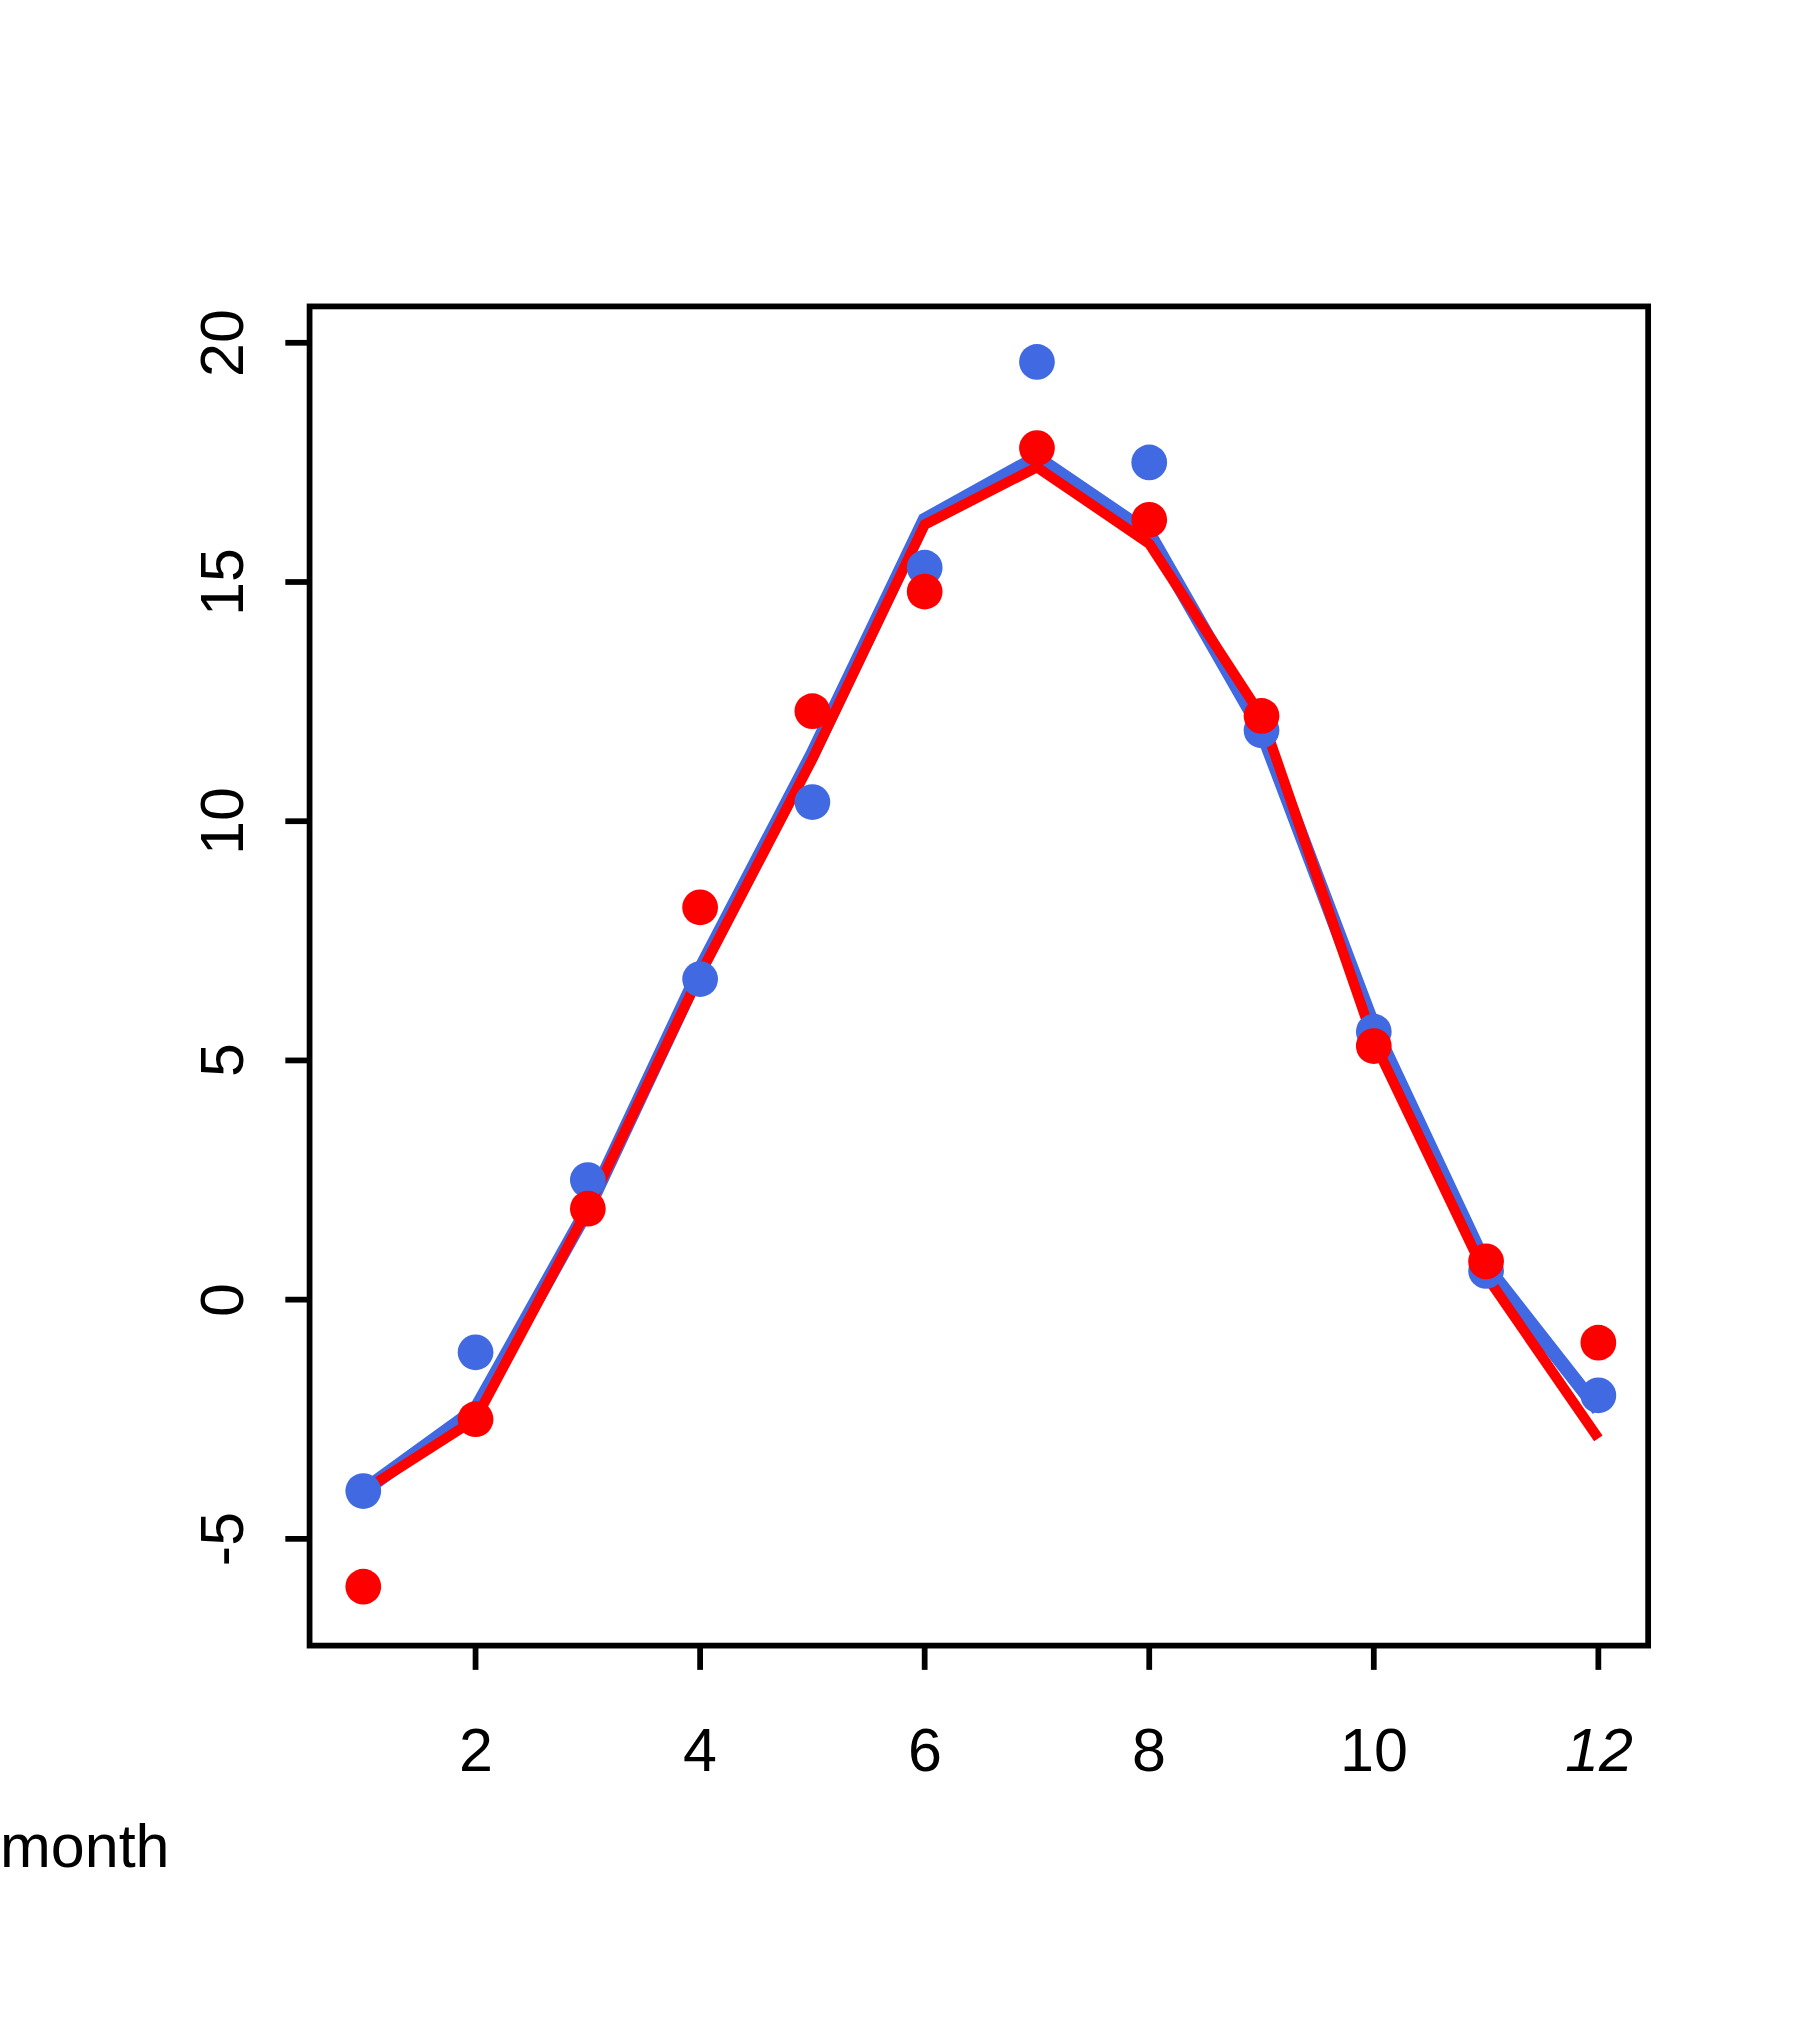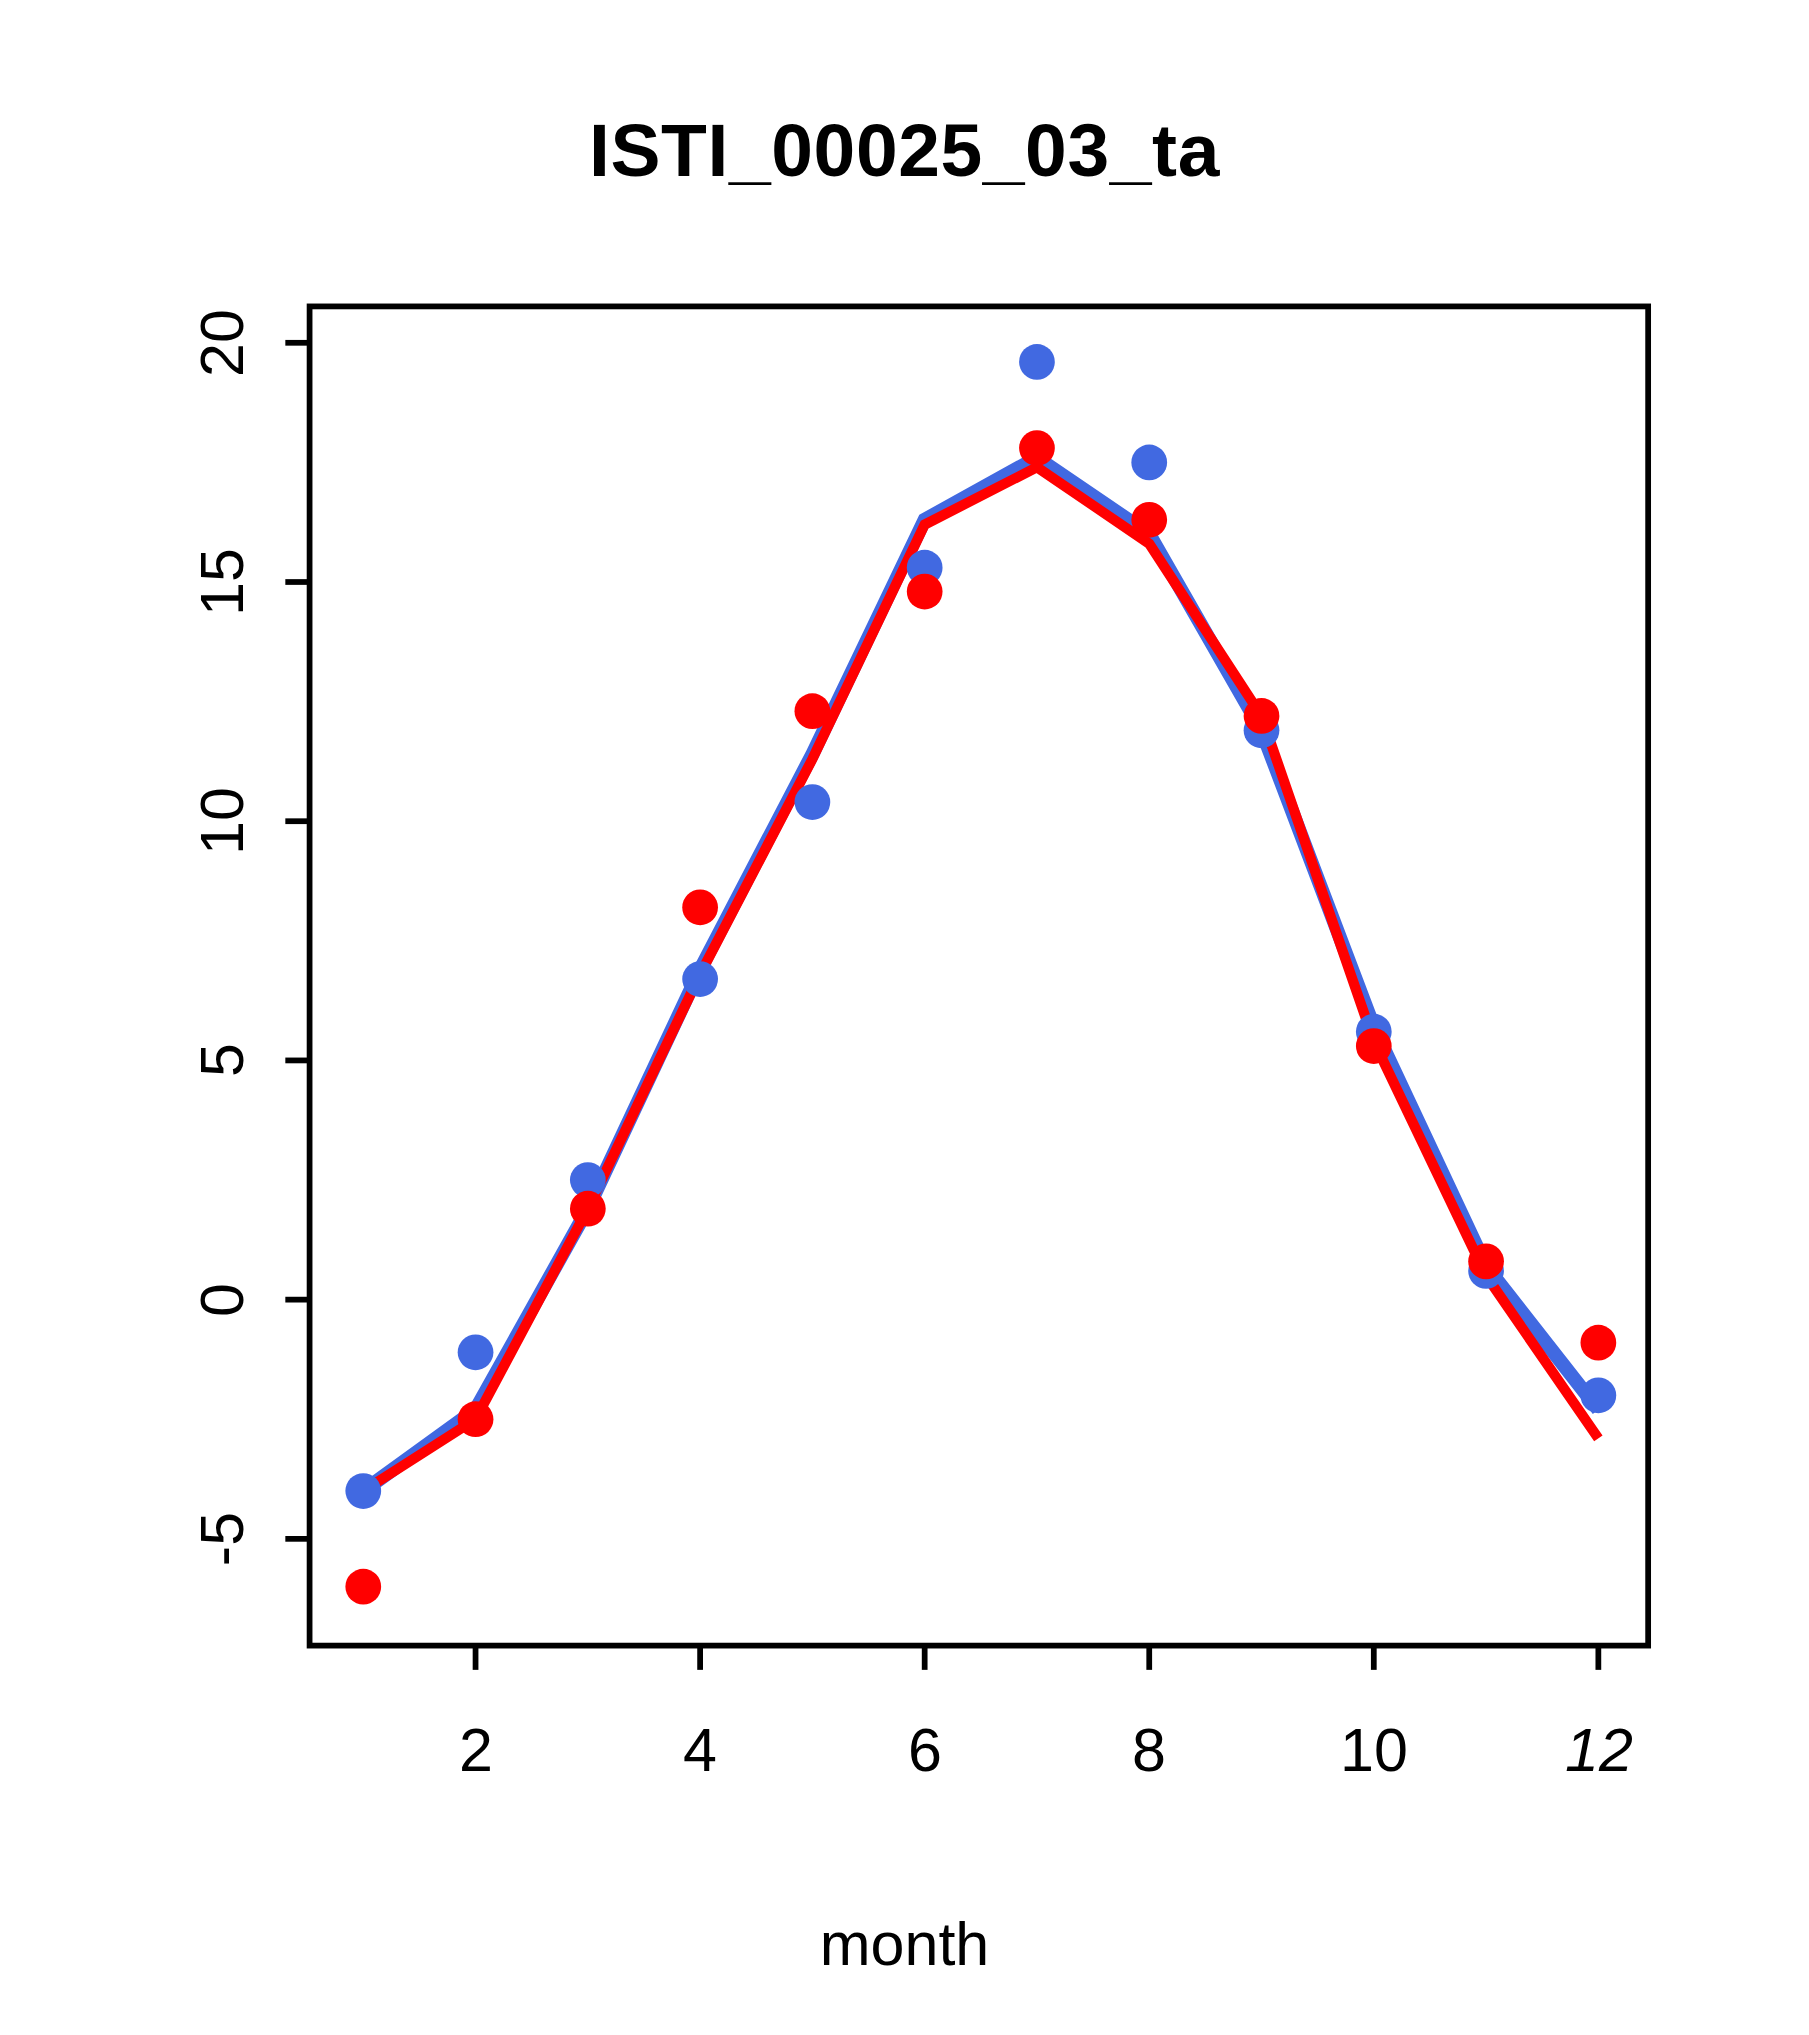--- a/index.html
+++ b/index.html
@@ -8,41 +8,40 @@
 
   #plot-title{
     position:absolute; left:0; top:109px; width:1809px;
     text-align:center; font-size:75px; font-weight:bold; color:#000000;
     letter-spacing:0.6px; line-height:1.1;
   }
 
   #chart-area{position:absolute; left:0; top:0; width:1809px; height:2035px;}
 
   #x-axis-label{
-    position:absolute; left:0; top:1909px; width:1809px;
-    text-align:center; font-size:61px; color:#000000;
+    position:absolute; left:0; top:1811px; width:1809px;
+    text-align:left; font-size:61px; color:#000000;
   }
 
   .tick-label{
     position:absolute; font-size:61px; color:#000000; white-space:nowrap;
   }
   .x-tick-label{ text-align:center; }
   .y-tick-label{
     transform-origin:50% 50%;
     transform:rotate(-90deg);
     text-align:center;
   }
   svg{display:block;}
 </style>
 </head>
 <body>
 
 <div id="root">
 
-  <div id="plot-title">ISTI_00025_03_ta</div>
 
   <div id="chart-area">
     <svg id="plot-svg" width="1809" height="2035" viewBox="0 0 2834 3188">
       <g id="plot-frame">
           <rect x="485" y="480" width="2097" height="2098" fill="none" stroke="#000000" stroke-width="9"></rect>
         </g>
       <g id="axis-ticks">
           <line x1="447" y1="537" x2="485" y2="537" stroke="#000000" stroke-width="9"></line>
           <line x1="447" y1="911.75" x2="485" y2="911.75" stroke="#000000" stroke-width="9"></line>
           <line x1="447" y1="1286.5" x2="485" y2="1286.5" stroke="#000000" stroke-width="9"></line>

